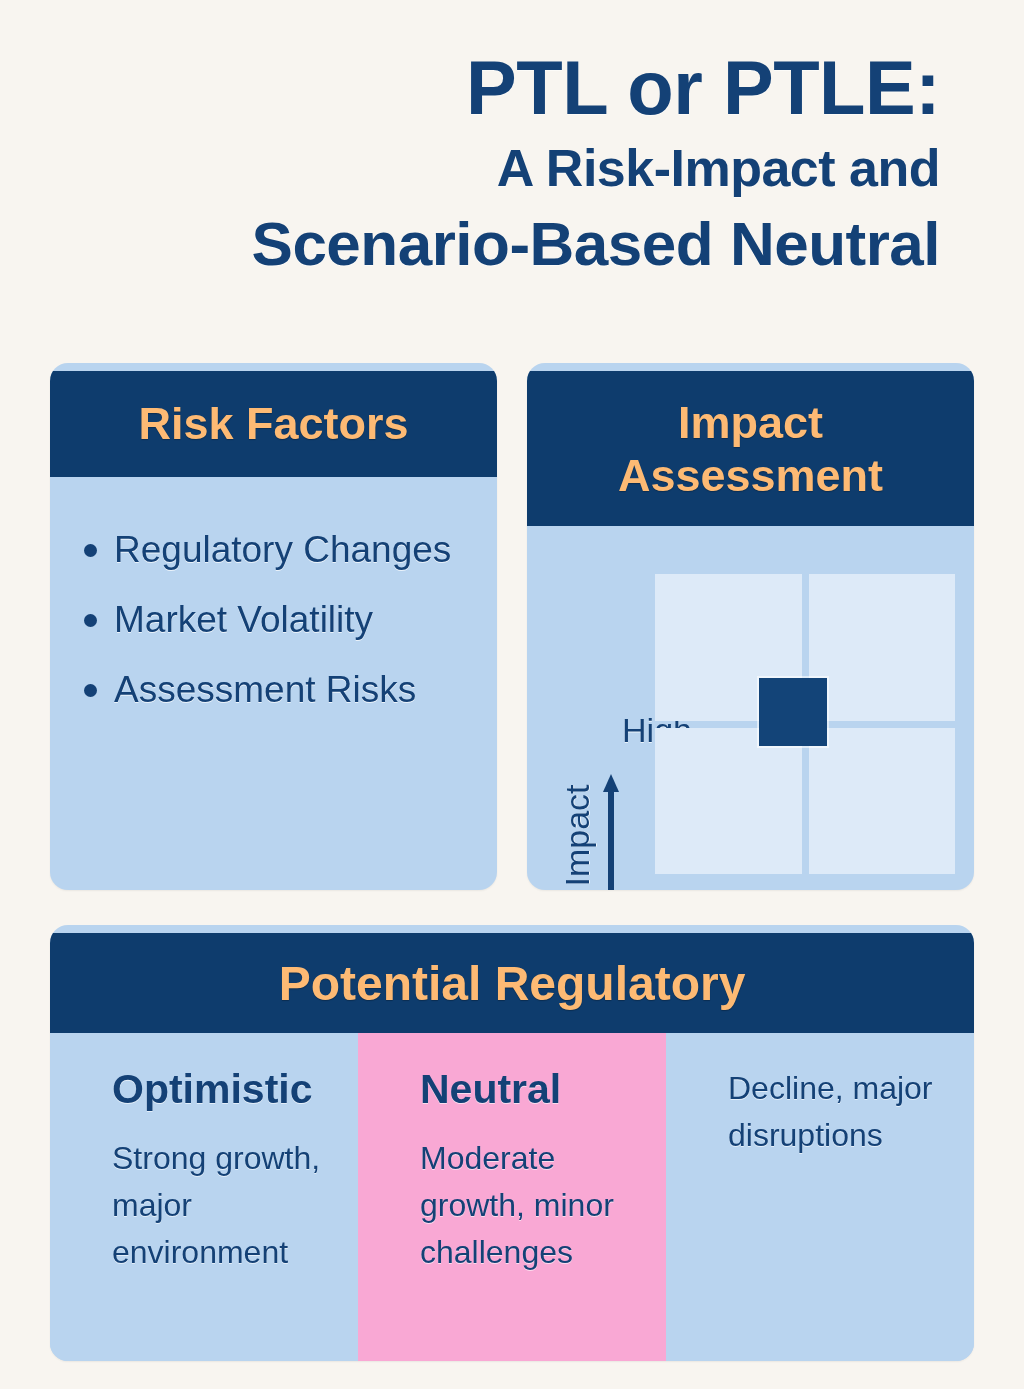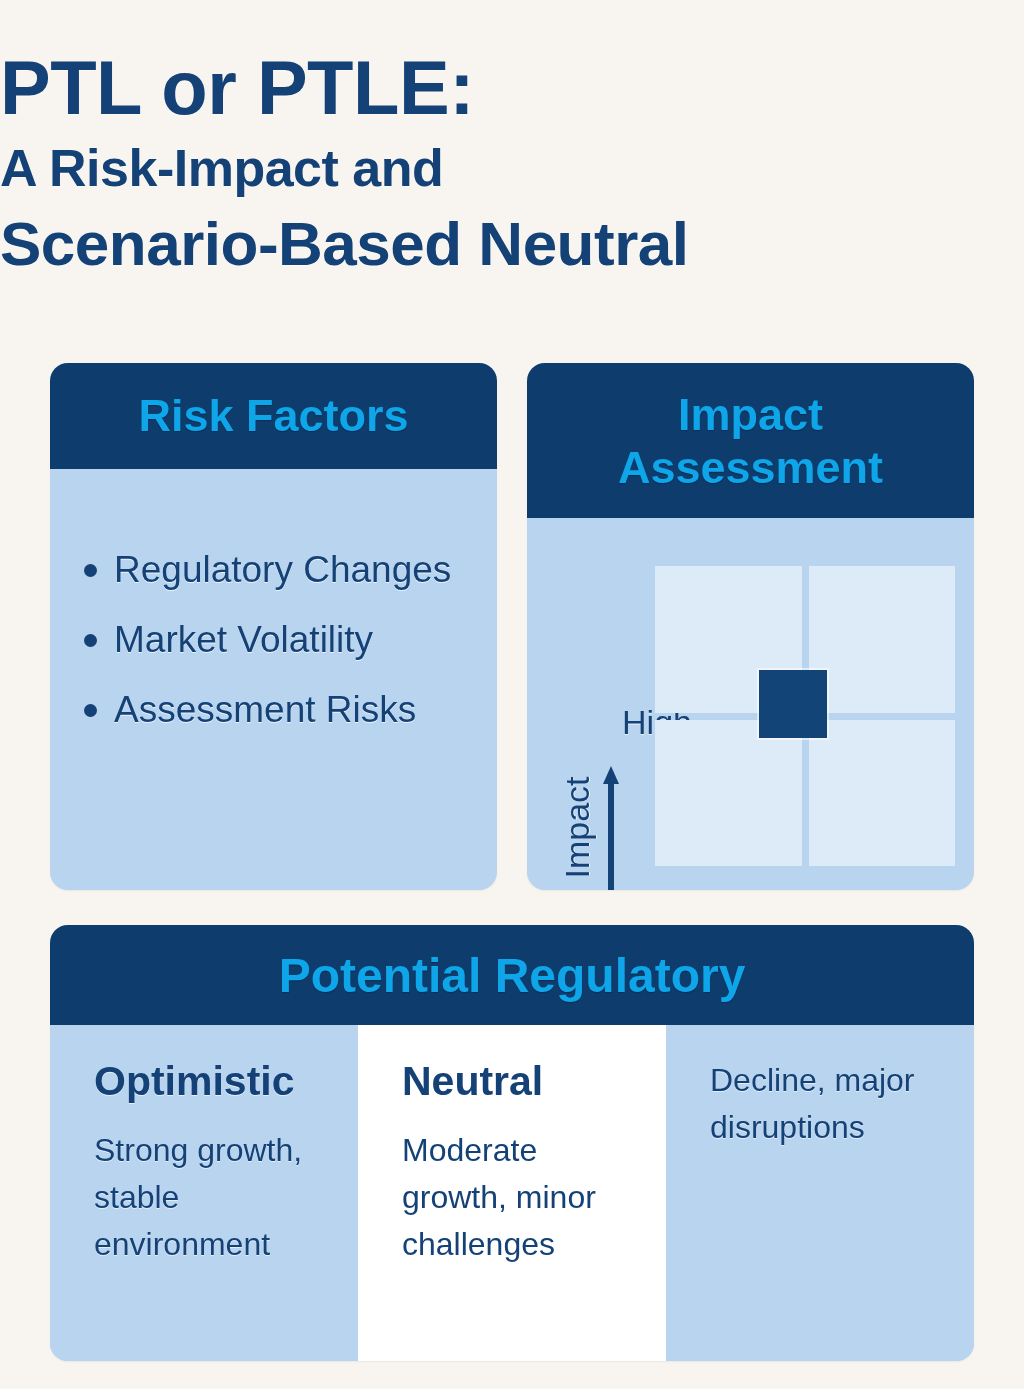--- a/index.html
+++ b/index.html
@@ -14,22 +14,23 @@
     overflow: hidden;
     position: relative;
   }
 
   
   .title-block {
     position: absolute;
     left: 0;
     top: 46px;
     width: 892px;
-    text-align: left;
-    color: #144176;
+    text-align: right;
+    color: #144176;
+    padding-left: 48px;
   }
   .title-line {
     display: block;
     font-weight: bold;
     letter-spacing: -0.5px;
     text-shadow: 0 1px 0 rgba(255,255,255,0.55);
   }
   .title-line-1 { font-size: 76px; line-height: 84px; }
   .title-line-2 { font-size: 52px; line-height: 76px; }
   .title-line-3 { font-size: 62px; line-height: 76px; }
@@ -37,36 +38,37 @@
   
   .card {
     position: absolute;
     border-radius: 18px;
     overflow: hidden;
     background: #B9D4EF;
     box-shadow: 0 1px 2px rgba(0,0,0,0.06);
   }
   .card-header {
     background: #0E3C6D;
-    color: #0ea5e9;
+    color: #fdba74;
     font-weight: bold;
     text-align: center;
     display: flex;
     align-items: center;
     justify-content: center;
     text-shadow: 0 1px 1px rgba(0,0,0,0.25);
+    margin-top: 8px;
   }
   .card-body {
     position: relative;
   }
 
   
   #risk-card { left: 50px; top: 363px; width: 447px; height: 527px; }
   #risk-card .card-header { height: 106px; font-size: 45px; }
-  #risk-card .card-body { height: 529px; padding: 49px 18px 0 18px; box-sizing: border-box; margin-top: 28px; }
+  #risk-card .card-body { height: 529px; padding: 49px 18px 0 18px; box-sizing: border-box; }
 
   .risk-list { list-style: none; margin: 0; padding: 0; }
   .risk-item {
     display: flex;
     align-items: flex-start;
     color: #144176;
     font-size: 37px;
     line-height: 48px;
     margin-bottom: 22px;
     text-shadow: 0 1px 0 rgba(255,255,255,0.7);
@@ -139,26 +141,26 @@
 
   
   #scenarios-card { left: 50px; top: 925px; width: 924px; height: 436px; }
   #scenarios-card .card-header { height: 100px; font-size: 48px; }
   #scenarios-card .card-body {
     height: 336px;
     display: flex;
   }
   .scenario-col {
     flex: 1 1 0;
-    padding: 32px 24px 0 44px;
+    padding: 32px 24px 0 62px;
     box-sizing: border-box;
     color: #144176;
   }
   .scenario-col.tone-base { background: #B9D4EF; }
-  .scenario-col.tone-light { background: #ffffff; }
+  .scenario-col.tone-light { background: #f9a8d4; }
   .scenario-title {
     font-size: 41px;
     line-height: 48px;
     font-weight: bold;
     margin-bottom: 22px;
     text-shadow: 0 1px 0 rgba(255,255,255,0.6);
   }
   .scenario-desc {
     font-size: 32px;
     line-height: 47px;
@@ -222,21 +224,21 @@
     </div>
   </div>
 </section>
 
 <section class="card" id="scenarios-card">
   <div class="card-header">Potential Regulatory</div>
   <div class="card-body">
 
     <div class="scenario-col tone-base">
       <div class="scenario-title">Optimistic</div>
-      <div class="scenario-desc">Strong growth, stable environment</div>
+      <div class="scenario-desc">Strong growth, major environment</div>
     </div>
 
     <div class="scenario-col tone-light">
       <div class="scenario-title">Neutral</div>
       <div class="scenario-desc">Moderate growth, minor challenges</div>
     </div>
 
     <div class="scenario-col tone-base">
       <div class="scenario-desc">Decline, major disruptions</div>
     </div>

